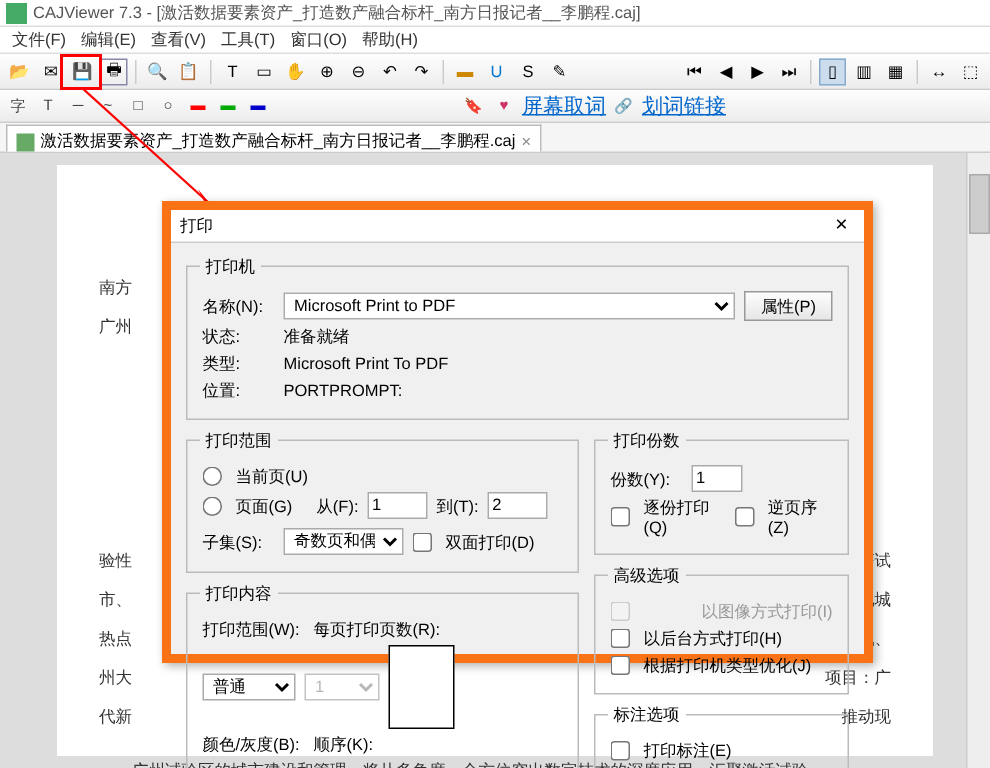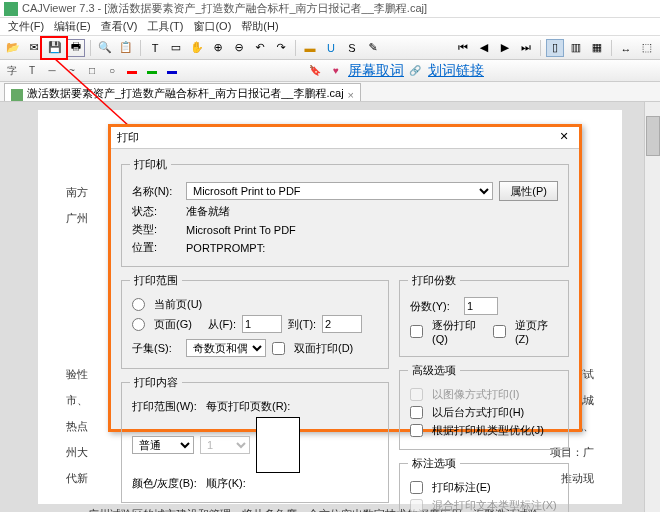--- a/index.html
+++ b/index.html
@@ -15,38 +15,38 @@
 .toolbar2 { height: 22px; display: flex; align-items: center; padding: 0 4px; gap: 4px; border-bottom: 1px solid #ccc; background: linear-gradient(#fefefe,#ececec); }
 .tab-row { height: 20px; display: flex; align-items: center; padding: 0 4px; background: #f5f5f5; border-bottom: 1px solid #ccc; }
 .doc-tab { display: flex; align-items: flex-end; height: 18px; padding: 0 6px; background: #fff; border: 1px solid #bbb; border-bottom: none; font-size: 11px; }
 .doc-tab .ico { width: 12px; height: 12px; background: #6a6; margin-right: 4px; }
 .close-x { margin-left: 4px; color: #888; }
 .doc-area { position: absolute; top: 102px; left: 0; right: 0; bottom: 0; background: #ddd; padding: 8px 38px; overflow: hidden; }
 .paper { background: #fff; width: 100%; height: 100%; padding: 60px 28px; color: #333; font-size: 12px; line-height: 1.9; position: relative; }
 .scrollbar { position: absolute; right: 0; top: 102px; bottom: 0; width: 16px; background: #eee; border-left: 1px solid #ccc; }
 .scroll-thumb { position: absolute; top: 14px; width: 14px; left:1px; height: 40px; background: #ccc; border:1px solid #aaa; }
 .arrow-line { position: absolute; top: 58px; left: 54px; width: 92px; height: 82px; z-index: 30; pointer-events: none; }
-.dialog { position: absolute; top: 124px; left: 108px; width: 474px; height: 308px; background: #f0f0f0; border: 3px solid #f97316; z-index: 40; box-shadow: 2px 2px 6px rgba(0,0,0,.3); }
+.dialog { position: absolute; top: 134px; left: 108px; width: 474px; height: 308px; background: #f0f0f0; border: 6px solid #f97316; z-index: 40; box-shadow: 2px 2px 6px rgba(0,0,0,.3); }
 .dlg-title { height: 22px; display: flex; align-items: center; justify-content: space-between; padding: 0 6px; background: #fff; border-bottom: 1px solid #ccc; font-size: 12px; }
 .dlg-title .x { width: 18px; height: 16px; text-align: center; }
 .dlg-body { padding: 8px 10px; }
 fieldset { border: 1px solid #bbb; padding: 6px 8px 8px; margin-bottom: 6px; }
 legend { font-size: 11px; padding: 0 4px; }
 .row { display: flex; align-items: center; margin: 3px 2px; gap: 6px; }
 .row label { min-width: 48px; }
 select, input[type=text] { border: 1px solid #aaa; height: 18px; font-size: 11px; padding: 0 2px; background:#fff; }
 .wide { flex: 1; }
 button.btn { border: 1px solid #999; background: linear-gradient(#fdfdfd,#e6e6e6); height: 20px; padding: 0 10px; font-size: 11px; }
 .cols { display: flex; gap: 10px; }
 .col { flex: 1; }
 .col-r { flex: 0 0 170px; }
 input[type=radio], input[type=checkbox] { vertical-align: middle; margin-right: 3px; }
 .preview-box { border: 1px solid #000; width: 44px; height: 56px; background: #fff; }
 .spin { width: 34px; }
-.dim { color: #999; }
+.dim { color: #999; justify-content: space-between; }
 .small-input { width: 40px; }
 .toolbar2 .mini { font-size: 10px; color:#444; height: 16px; width: 16px; text-align:center; }
 .link-text { color: #0066cc; font-size: 14px; text-decoration: underline; }
 </style>
 </head>
 <body>
 
 <div class="titlebar">
   <span class="icon"></span>
   <span>CAJViewer 7.3 - [激活数据要素资产_打造数产融合标杆_南方日报记者__李鹏程.caj]</span>

